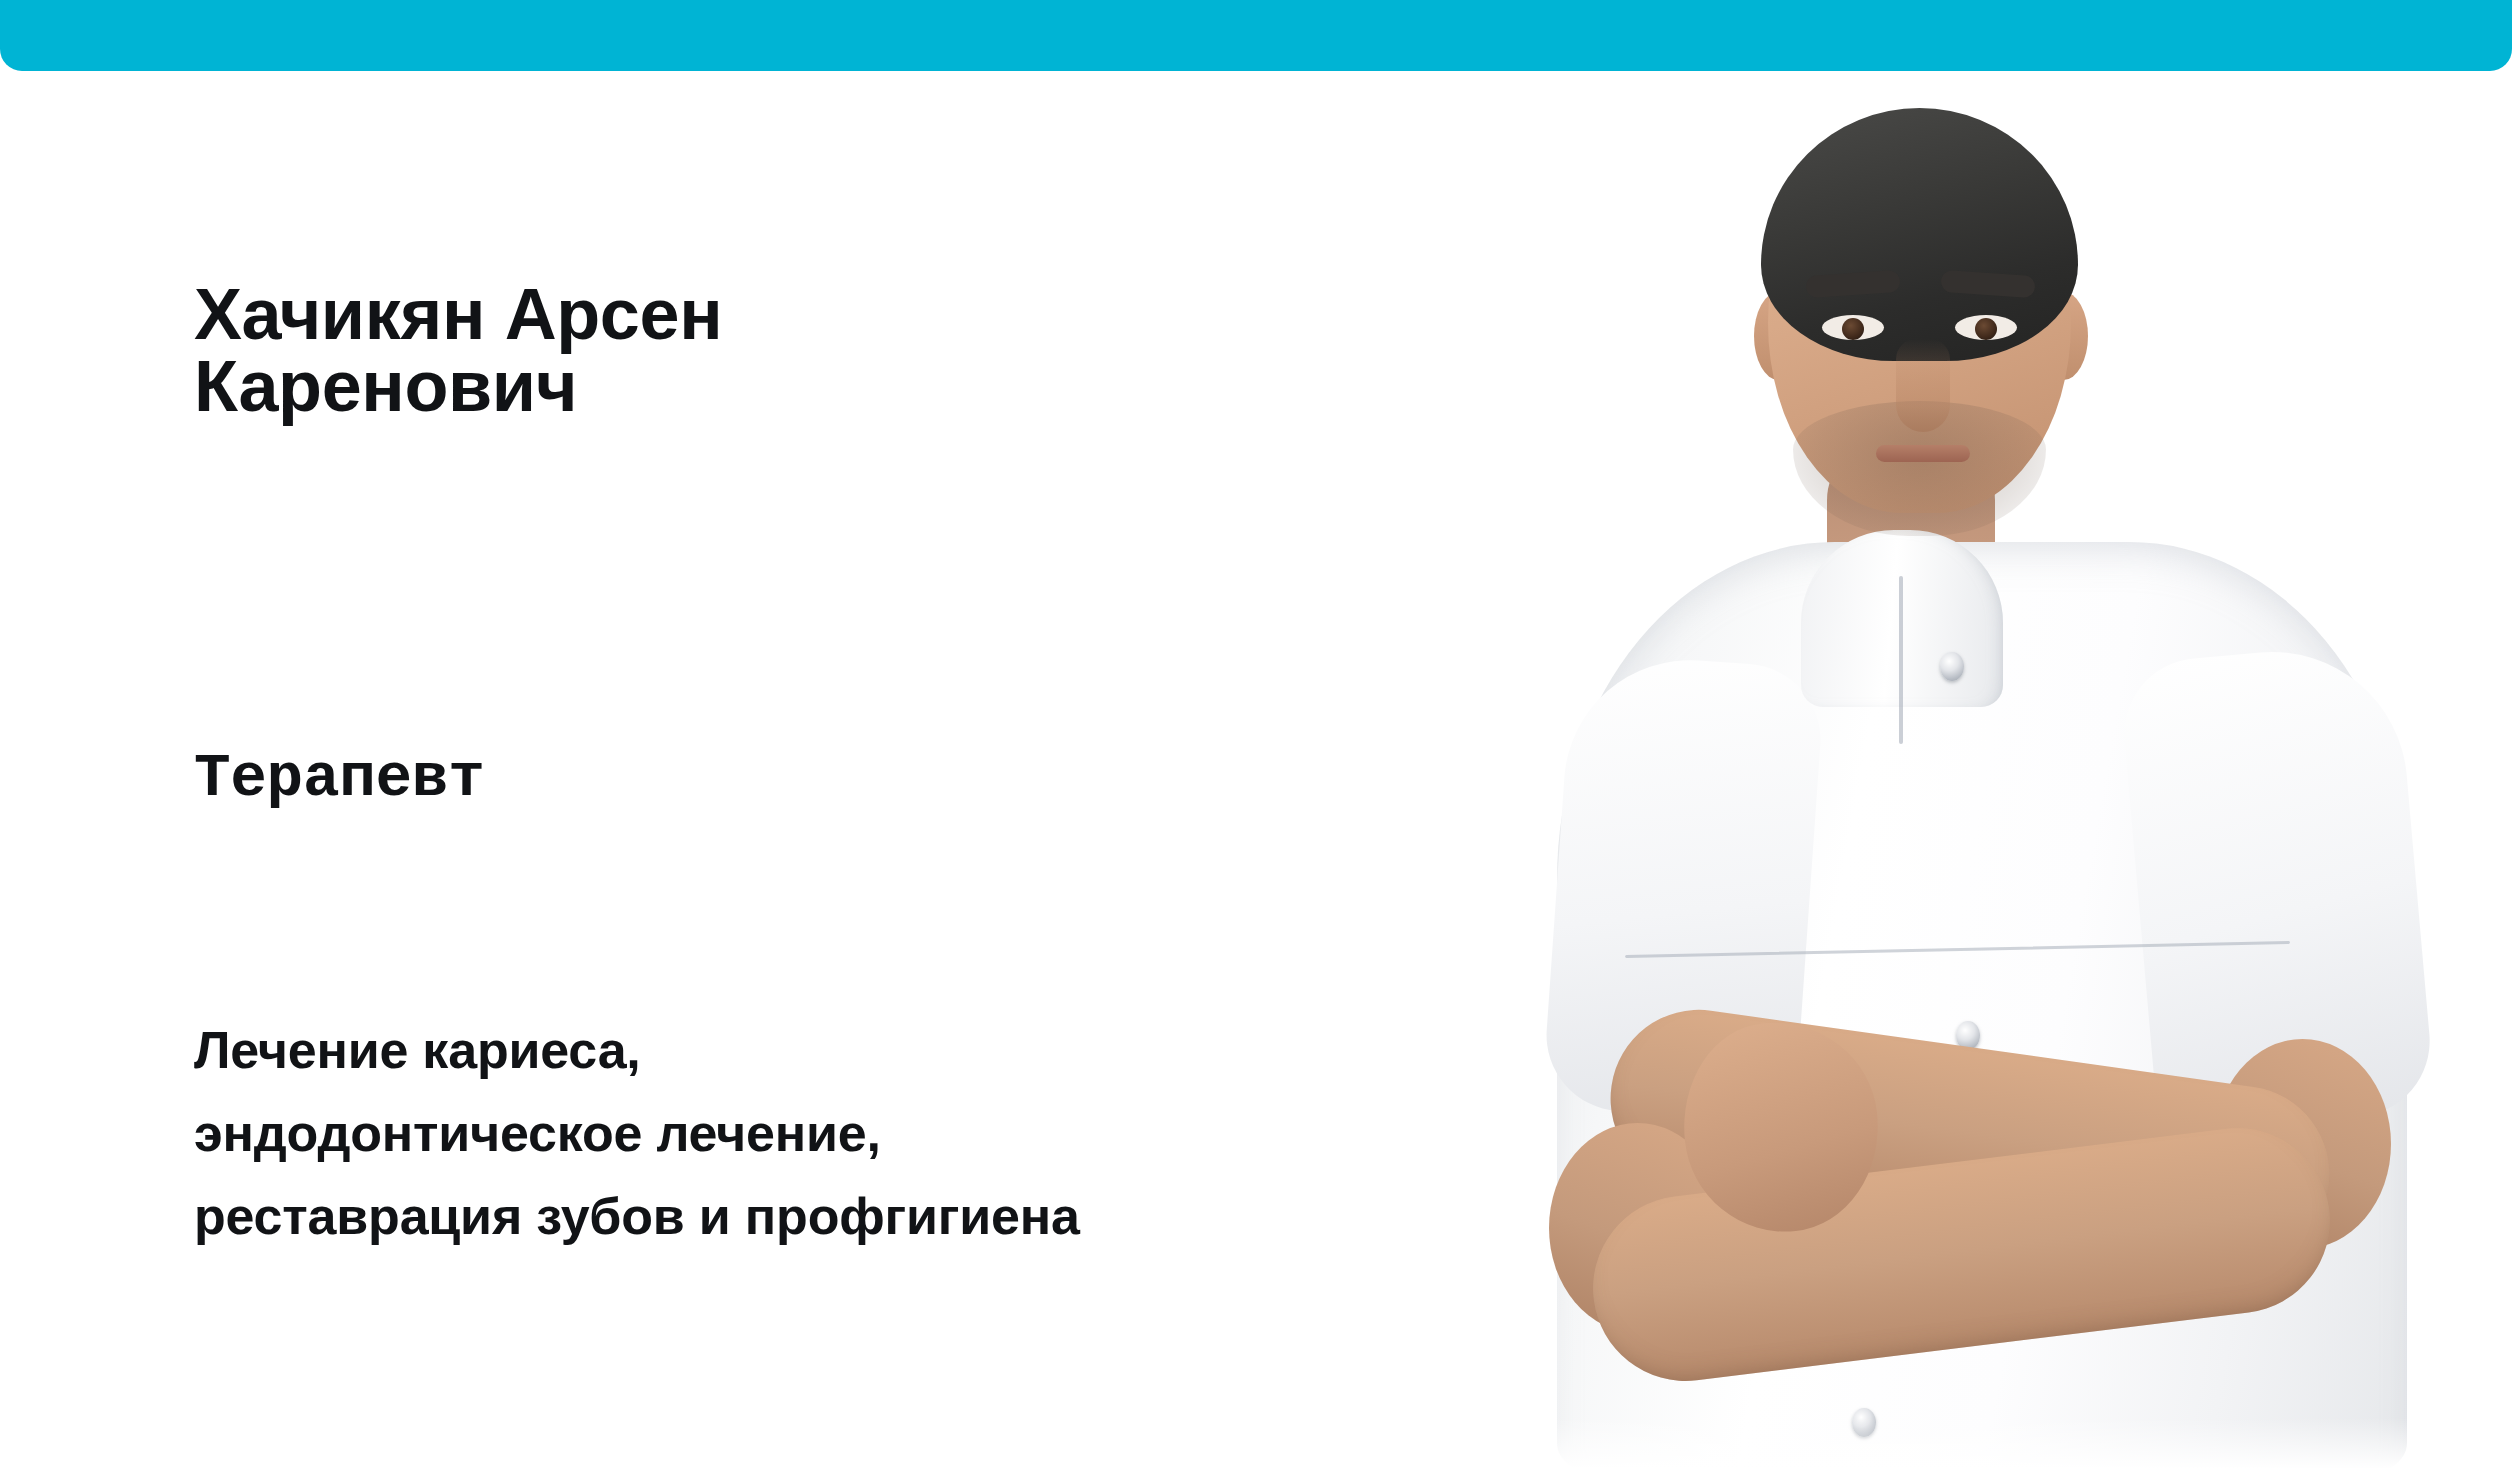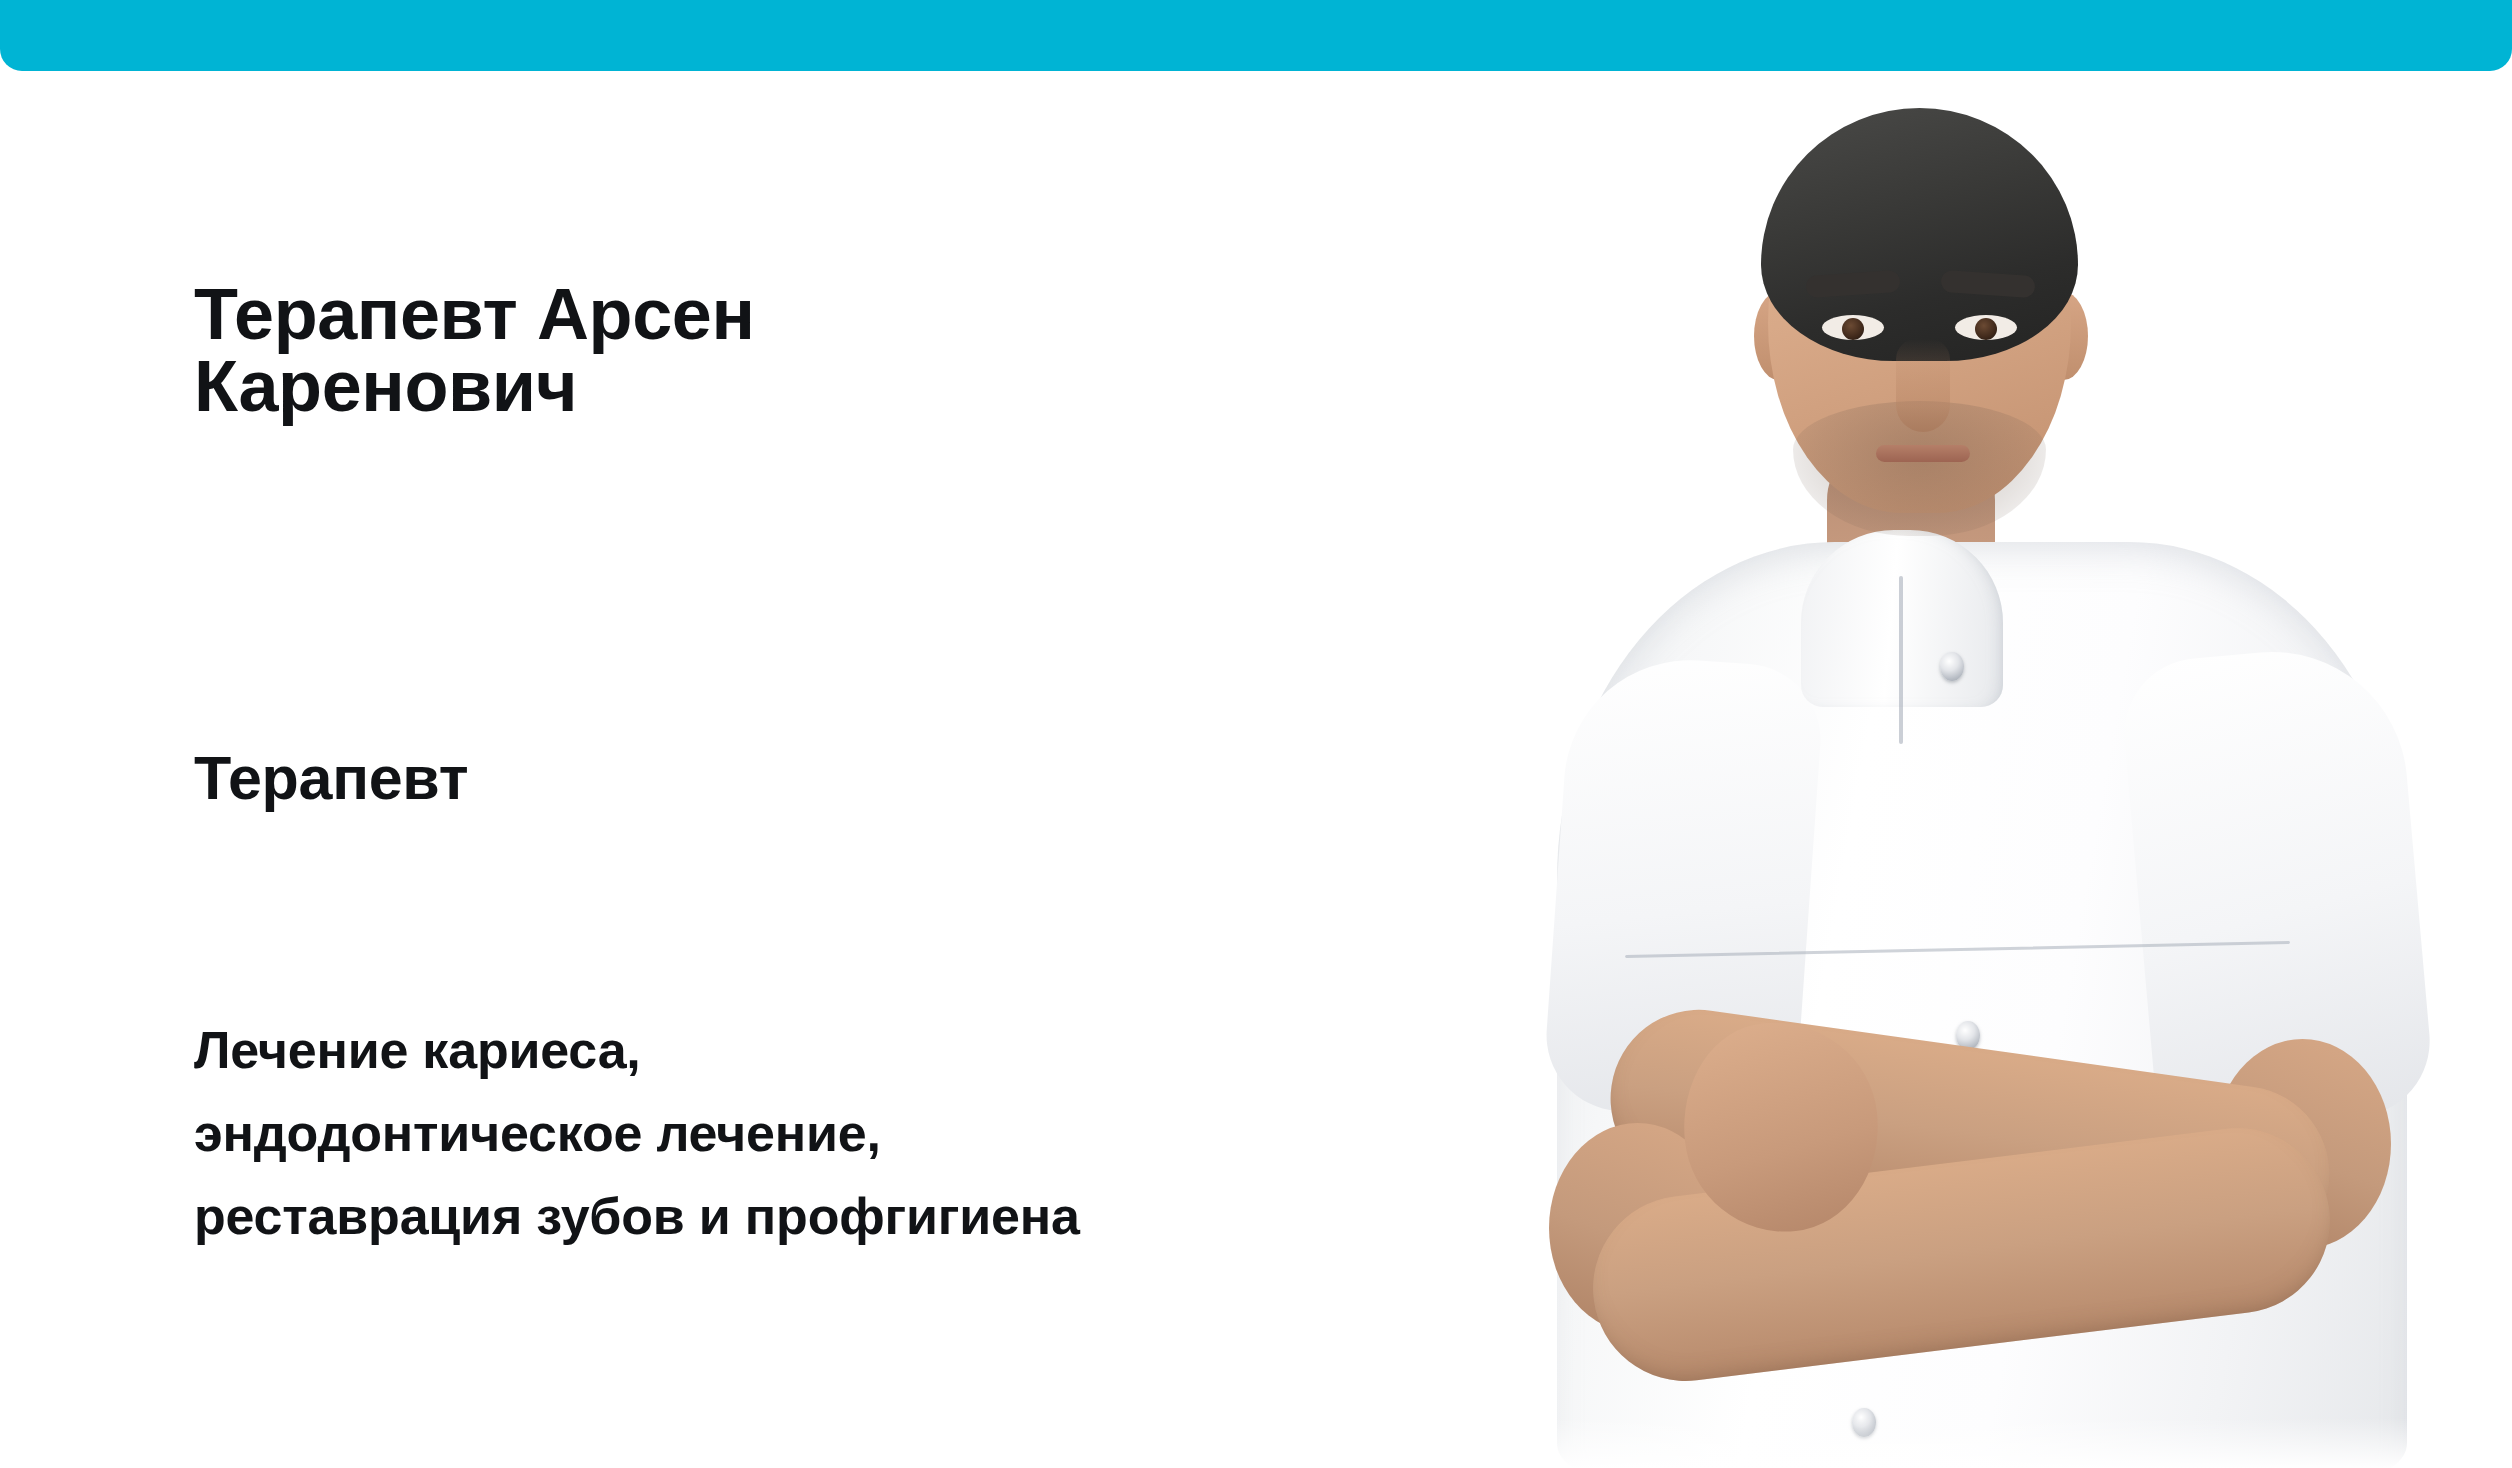--- a/index.html
+++ b/index.html
@@ -47,20 +47,21 @@
 
   .specialty {
     position: absolute;
     left: 194px;
     top: 748px;
     font-size: 61px;
     font-weight: 700;
     line-height: 1.0;
     letter-spacing: -0.3px;
     color: #111316;
+    font-family: Liberation Mono, monospace;
   }
 
   .description {
     position: absolute;
     left: 194px;
     top: 1009px;
     width: 1313px;
     font-size: 52px;
     font-weight: 700;
     line-height: 83px;
@@ -319,21 +320,21 @@
     height: 51px;
     background: linear-gradient(180deg, rgba(255,255,255,0) 0%, #ffffff 100%);
   }
 </style>
 </head>
 <body>
 
 <div class="top-bar"></div>
 
 <div class="info-column">
-  <h1 class="doctor-name">Терапевт Арсен
+  <h1 class="doctor-name">Хачикян Арсен
 Каренович</h1>
 </div>
 
 <div class="specialty">Терапевт</div>
 
 <div class="description">Лечение кариеса,
 эндодонтическое лечение,
 реставрация зубов и профгигиена</div>
 
 <div class="portrait" aria-label="Фотография врача в белом медицинском халате со скрещенными руками">

